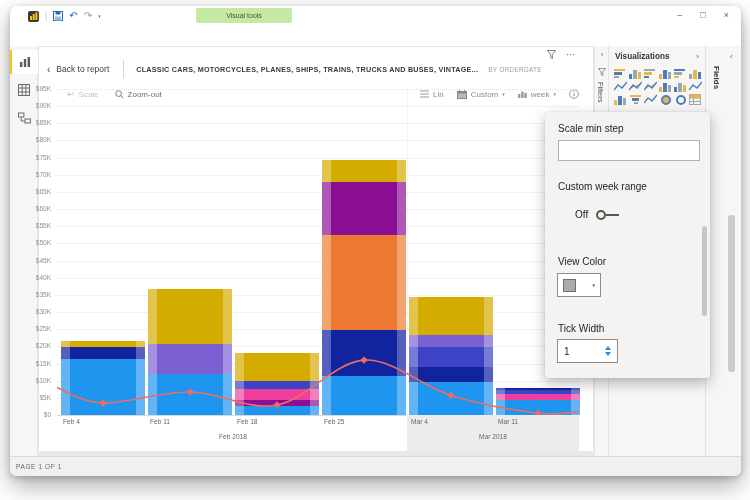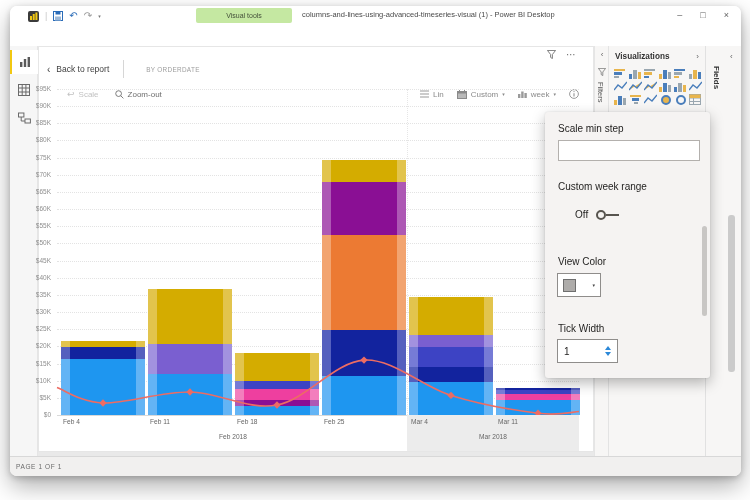--- a/index.html
+++ b/index.html
@@ -118,21 +118,20 @@
       <svg width="10" height="10" viewBox="0 0 10 10">
         <rect x="0.5" y="0.5" width="9" height="9" fill="none" stroke="#2b6cb8"></rect>
         <rect x="2.5" y="0.5" width="5" height="3" fill="#2b6cb8"></rect>
         <rect x="2" y="5.5" width="6" height="4" fill="#9db9d8"></rect>
       </svg>
       <span class="glyph-btn undo">↶</span>
       <span class="glyph-btn redo">↷</span>
       <span class="dd" style="font-size:5px;color:#777;">▾</span>
     </div>
     <div class="ctx-badge">Visual tools</div>
-    <div class="win-title">columns-and-lines-using-advanced-timeseries-visual (1) - Power BI Desktop</div>
     <div class="win-controls">
       <span>–</span>
       <span>□</span>
       <span>×</span>
     </div>
   </div>
 
 
   <div class="content">
 
@@ -168,20 +167,21 @@
           <path d="M0.5 0.5 H9.5 L6 5 V9.5 L4 8.2 V5 Z" fill="none" stroke="#707070"></path>
         </svg>
         <span class="more">⋯</span>
       </div>
       <div class="visual-header">
         <span class="back-report">
           <span class="chev">‹</span>
           <span>Back to report</span>
         </span>
         <span class="vh-divider"></span>
+        <span class="visual-title">CLASSIC CARS, MOTORCYCLES, PLANES, SHIPS, TRAINS, TRUCKS AND BUSES, VINTAGE...</span>
         <span class="visual-subtitle">BY ORDERDATE</span>
       </div>
 
       <div class="chart-toolbar">
         <div class="ct-left">
           <span class="ct-item disabled">
             <span style="font-size:9px;">↩</span>
             <span>Scale</span>
           </span>
           <span class="ct-item" style="color:#6e6e6e;">

